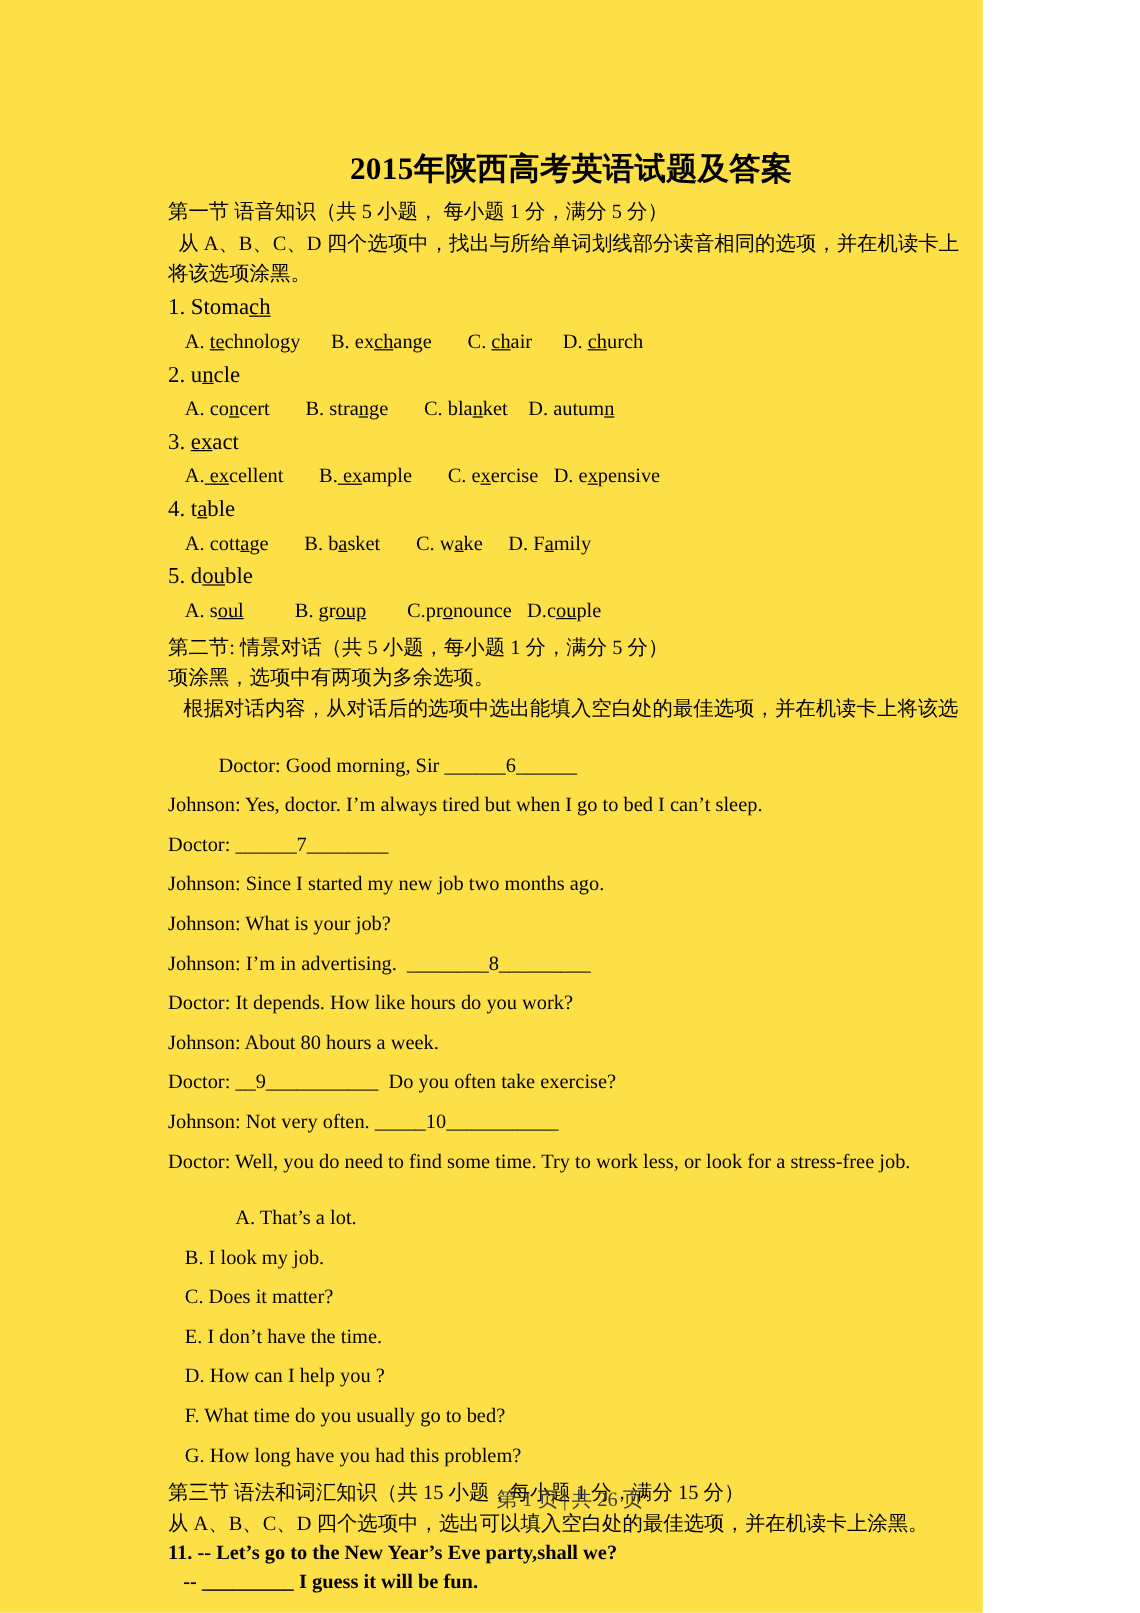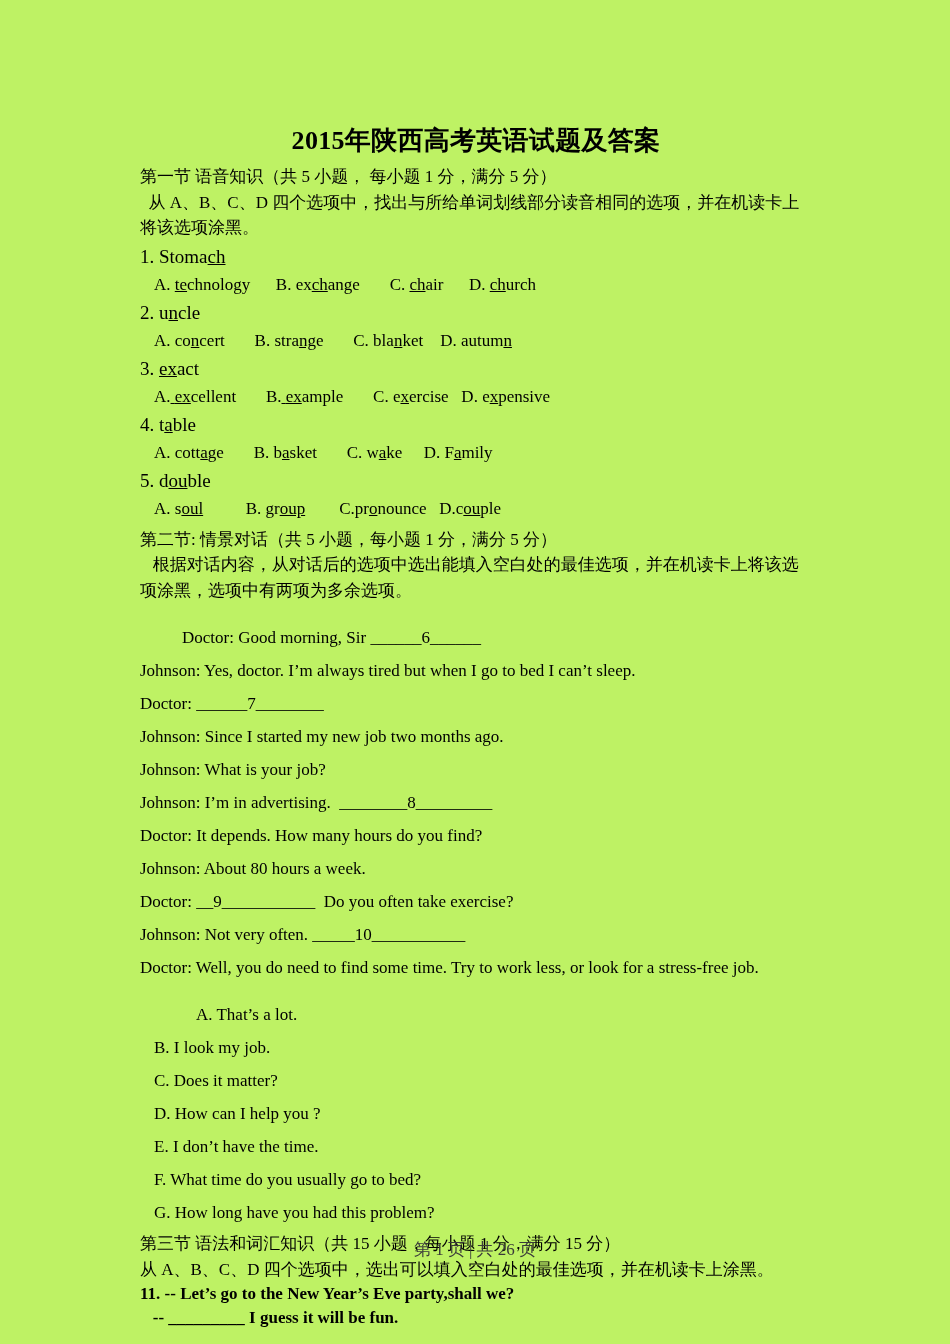--- a/index.html
+++ b/index.html
@@ -11,23 +11,23 @@
     width: 950px;
     height: 1344px;
     position: relative;
     font-family: "Liberation Serif", "DejaVu Serif", serif;
     color: #000000;
     overflow: hidden;
   }
   .page {
     position: absolute;
     left: 0; top: 0;
-    width: 950px;
+    width: 819px;
     height: 1344px;
-    background: #bef264;
+    background: #fde047;
   }
   .content {
     position: absolute;
     left: 140px;
     top: 124px;
     width: 672px;
   }
 
   
   .doc-title {
@@ -131,40 +131,40 @@
     <p class="q-stem"><span>3.</span><span> </span><span class="u">ex</span><span>act</span></p>
     <p class="q-opts"><span><span>A.</span><span class="u"> </span><span class="u">ex</span><span>cellent</span></span><span>       </span><span><span>B.</span><span class="u"> </span><span class="u">ex</span><span>ample</span></span><span>       </span><span><span>C.</span><span> e</span><span class="u">x</span><span>ercise</span></span><span>   </span><span><span>D.</span><span> e</span><span class="u">x</span><span>pensive</span></span></p>
 
     <p class="q-stem"><span>4.</span><span> t</span><span class="u">a</span><span>ble</span></p>
     <p class="q-opts"><span><span>A.</span><span> cott</span><span class="u">a</span><span>ge</span></span><span>       </span><span><span>B.</span><span> b</span><span class="u">a</span><span>sket</span></span><span>       </span><span><span>C.</span><span> w</span><span class="u">a</span><span>ke</span></span><span>     </span><span><span>D.</span><span> F</span><span class="u">a</span><span>mily</span></span></p>
 
     <p class="q-stem"><span>5.</span><span> d</span><span class="u">ou</span><span>ble</span></p>
     <p class="q-opts"><span><span>A.</span><span> s</span><span class="u">oul</span><span></span></span><span>          </span><span><span>B.</span><span> gr</span><span class="u">oup</span><span></span></span><span>        </span><span><span>C.</span><span>pr</span><span class="u">o</span><span>nounce</span></span><span>   </span><span><span>D.</span><span>c</span><span class="u">ou</span><span>ple</span></span></p>
 
     <p class="line cjk sec-head" style="padding-top:6px;">第二节: 情景对话（共 5 小题，每小题 1 分，满分 5 分）</p>
+    <p class="line cjk">项涂黑，选项中有两项为多余选项。</p>
     <p class="line cjk">   根据对话内容，从对话后的选项中选出能填入空白处的最佳选项，并在机读卡上将该选</p>
-    <p class="line cjk">项涂黑，选项中有两项为多余选项。</p>
 
     <p class="dlg gap-before">Doctor: Good morning, Sir ______6______</p>
     <p class="dlg">Johnson: Yes, doctor. I’m always tired but when I go to bed I can’t sleep.</p>
     <p class="dlg">Doctor: ______7________</p>
     <p class="dlg">Johnson: Since I started my new job two months ago.</p>
     <p class="dlg">Johnson: What is your job?</p>
     <p class="dlg">Johnson: I’m in advertising.  ________8_________</p>
-    <p class="dlg">Doctor: It depends. How many hours do you find?</p>
+    <p class="dlg">Doctor: It depends. How like hours do you work?</p>
     <p class="dlg">Johnson: About 80 hours a week.</p>
     <p class="dlg">Doctor: __9___________  Do you often take exercise?</p>
     <p class="dlg">Johnson: Not very often. _____10___________</p>
     <p class="dlg">Doctor: Well, you do need to find some time. Try to work less, or look for a stress-free job.</p>
 
     <p class="choice gap-before">A. That’s a lot.</p>
     <p class="choice">B. I look my job.</p>
     <p class="choice">C. Does it matter?</p>
+    <p class="choice">E. I don’t have the time.</p>
     <p class="choice">D. How can I help you ?</p>
-    <p class="choice">E. I don’t have the time.</p>
     <p class="choice">F. What time do you usually go to bed?</p>
     <p class="choice">G. How long have you had this problem?</p>
 
     <p class="line cjk sec-head" style="padding-top:6px;">第三节 语法和词汇知识（共 15 小题，每小题 1 分，满分 15 分）</p>
     <p class="line cjk">从 A、B、C、D 四个选项中，选出可以填入空白处的最佳选项，并在机读卡上涂黑。</p>
 
     <p class="g-line">11. -- Let’s go to the New Year’s Eve party,shall we?</p>
     <p class="g-line">   -- _________ I guess it will be fun.</p>
 
   </div>

